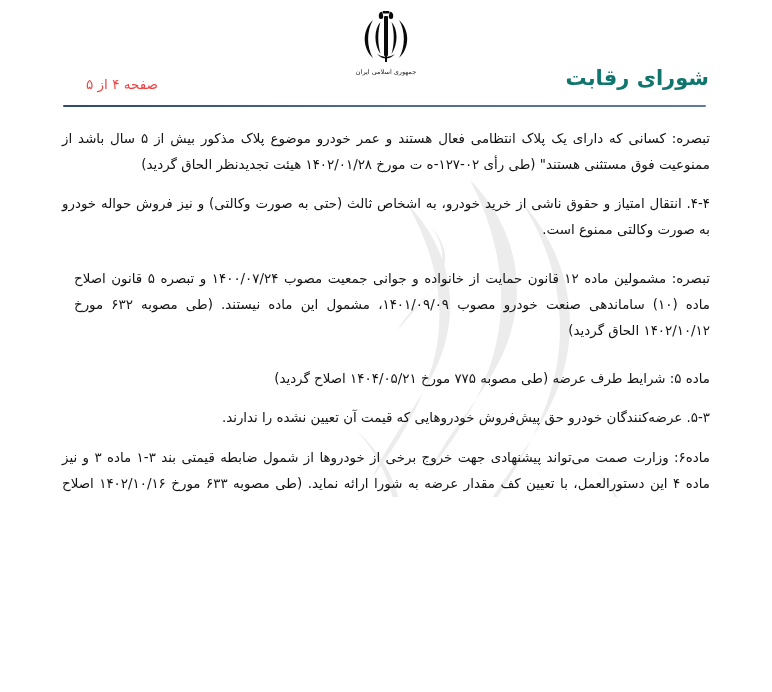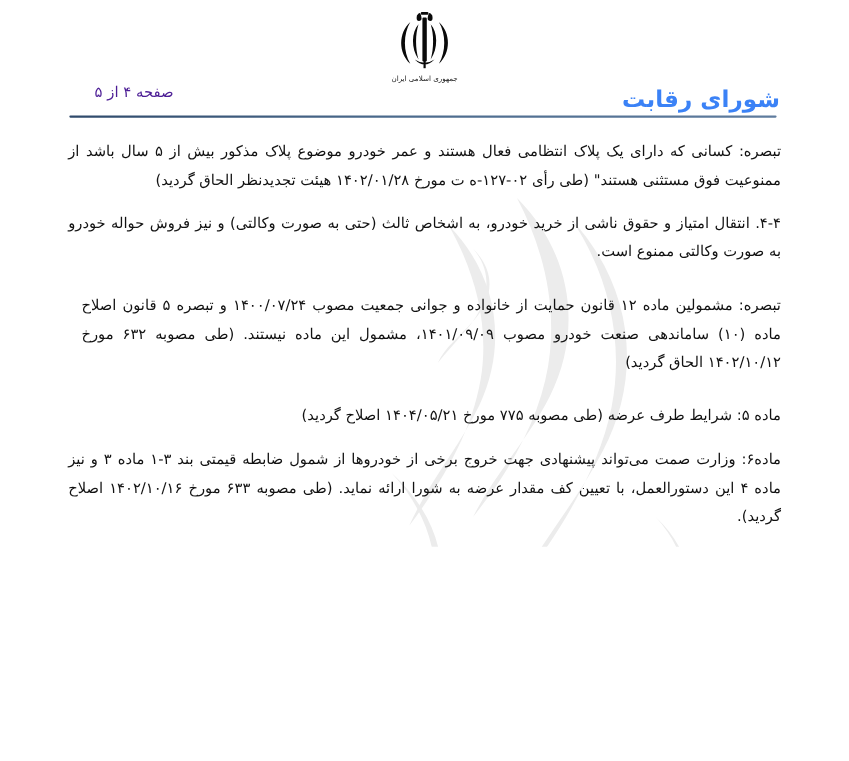--- a/index.html
+++ b/index.html
@@ -60,35 +60,35 @@
     font-size: 6.5px;
     color: #1a1a1a;
     margin-top: 2px;
     letter-spacing: 0.2px;
     white-space: nowrap;
   }
 
   .council-title {
     position: absolute;
     right: 63px;
-    top: 80px;
+    top: 68px;
     font-size: 21px;
     font-weight: bold;
-    color: #3b82f6;
+    color: #0f766e;
     letter-spacing: 0px;
     line-height: 1;
     white-space: nowrap;
   }
 
   .page-number {
     position: absolute;
     left: 86px;
     top: 76px;
     font-size: 13.5px;
-    color: #4c1d95;
+    color: #ef4444;
     white-space: nowrap;
   }
 
   .header-rule {
     position: absolute;
     left: 63px;
     top: 105px;
     width: 643px;
     height: 2px;
     background: linear-gradient(to left, #5f7c9e 0%, #4b6a8c 55%, #2f4a6b 100%);
@@ -185,17 +185,18 @@
 
     <p class="para">۴-۴. انتقال امتیاز و حقوق ناشی از خرید خودرو، به اشخاص ثالث (حتی به صورت وکالتی) و نیز فروش حواله خودرو به صورت وکالتی ممنوع است.</p>
 
 
     <p class="para gap-before">تبصره: مشمولین ماده ۱۲ قانون حمایت از خانواده و جوانی جمعیت مصوب ۱۴۰۰/۰۷/۲۴ و تبصره ۵ قانون اصلاح ماده (۱۰) ساماندهی صنعت خودرو مصوب ۱۴۰۱/۰۹/۰۹، مشمول این ماده نیستند. (طی مصوبه ۶۳۲ مورخ ۱۴۰۲/۱۰/۱۲ الحاق گردید)</p>
 
     <p class="para gap-before indent-right">ماده ۵: شرایط طرف عرضه (طی مصوبه ۷۷۵ مورخ ۱۴۰۴/۰۵/۲۱ اصلاح گردید)</p>
 
 
 
+    <p class="para">۵-۳. عرضه‌کنندگان خودرو حق پیش‌فروش خودروهایی که قیمت آن تعیین نشده را ندارند.</p>
 
     <p class="para gap-before-lg">ماده۶: وزارت صمت می‌تواند پیشنهادی جهت خروج برخی از خودروها از شمول ضابطه قیمتی بند ۳-۱ ماده ۳ و نیز ماده ۴ این دستورالعمل، با تعیین کف مقدار عرضه به شورا ارائه نماید. (طی مصوبه ۶۳۳ مورخ ۱۴۰۲/۱۰/۱۶ اصلاح گردید).</p>
 
   </main>
 </div>
 
 </body></html>

